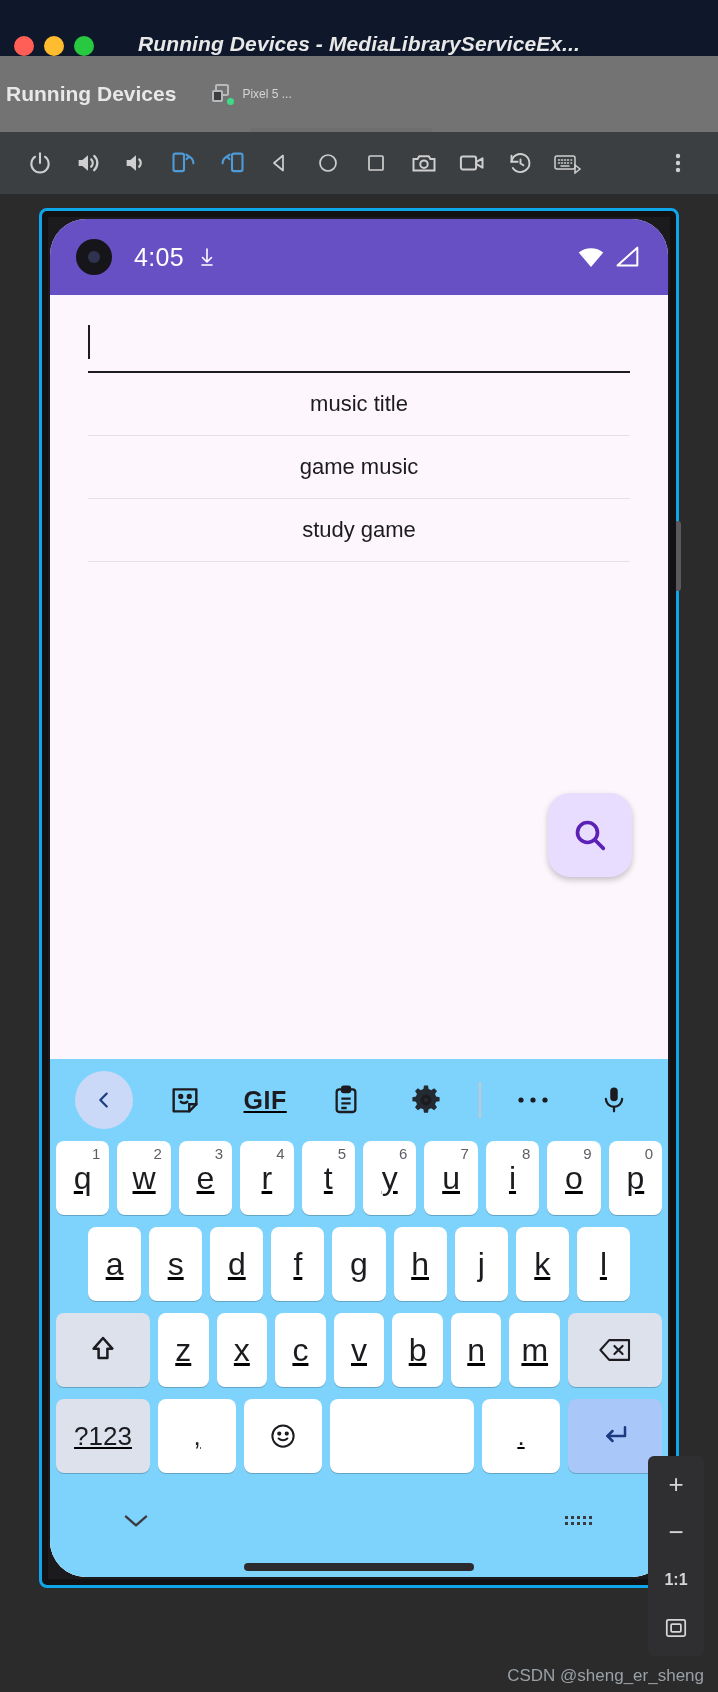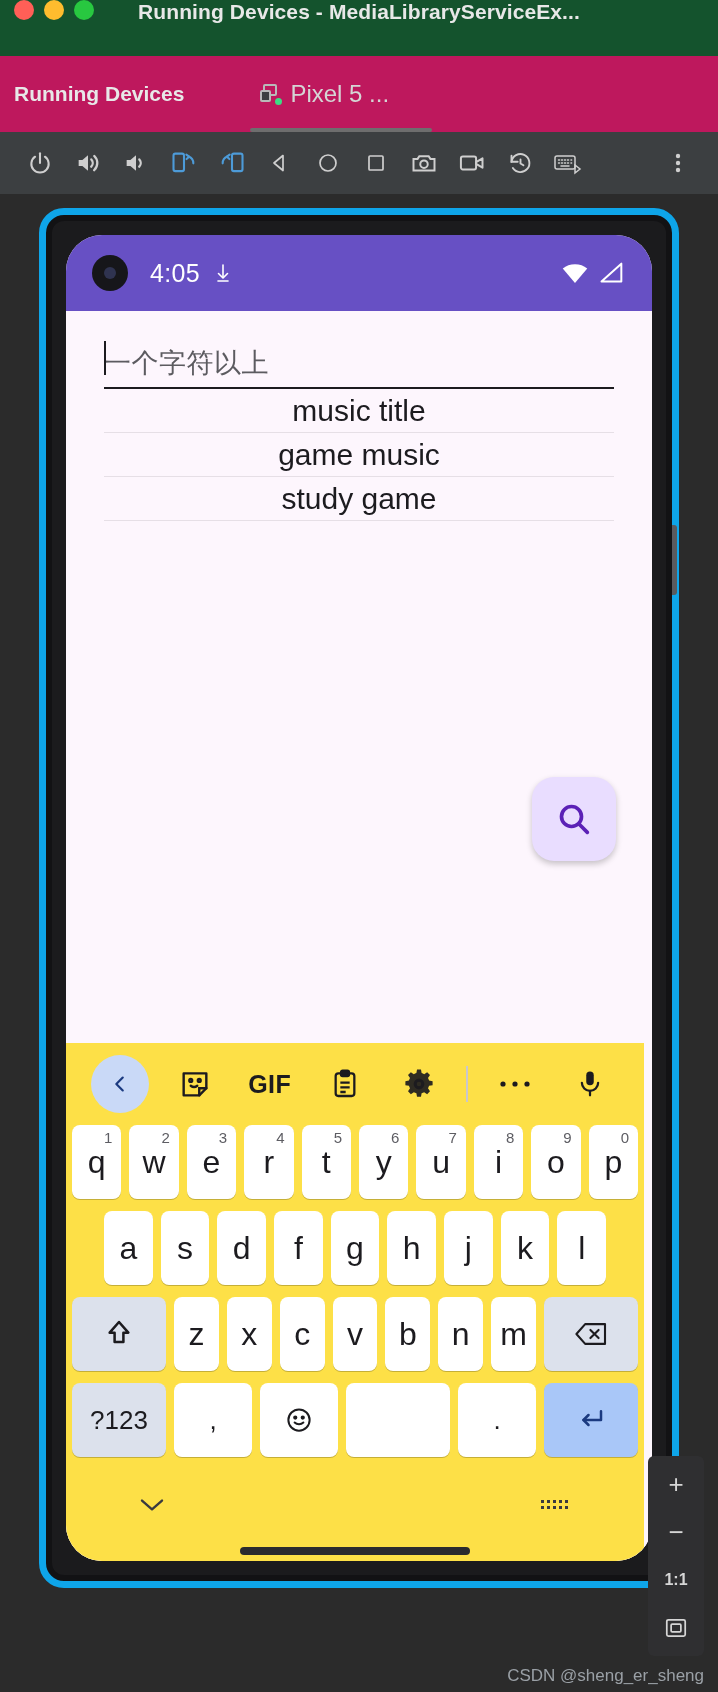--- a/index.html
+++ b/index.html
@@ -6,24 +6,25 @@
   html, body { width: 718px; height: 1692px; }
   body {
     background: #2b2b2b;
     font-family: "Liberation Sans", sans-serif;
     overflow: hidden;
   }
 
   
   .titlebar {
     height: 56px;
-    background: #14532d;
-    display: flex;
-    align-items: flex-start;
-    position: relative;
+    background: #0f172a;
+    display: flex;
+    align-items: flex-end;
+    position: relative;
+    font-style: italic;
   }
   .traffic {
     display: flex;
     align-items: center;
     gap: 10px;
     padding-left: 14px;
   }
   .dot { width: 20px; height: 20px; border-radius: 50%; }
   .dot.red { background: #ff5f57; }
   .dot.yellow { background: #febc2e; }
@@ -35,34 +36,34 @@
     color: #e8e8e8;
     font-size: 21px;
     font-weight: bold;
     letter-spacing: .1px;
     pointer-events: none;
   }
 
   
   .toolheader {
     height: 76px;
-    background: #be185d;
-    display: flex;
-    align-items: center;
-    padding-left: 14px;
-    gap: 76px;
+    background: #737373;
+    display: flex;
+    align-items: center;
+    padding-left: 6px;
+    gap: 36px;
     position: relative;
   }
   .tw-title { color: #e8e8e8; font-size: 21px; font-weight: bold; }
   .device-tab {
     display: flex;
     align-items: center;
     gap: 10px;
     color: #d5d5d5;
-    font-size: 24px;
+    font-size: 12px;
     position: relative;
   }
   .device-tab .dev-icon {
     position: relative;
     width: 20px; height: 20px;
   }
   .dev-icon .r1 {
     position: absolute; left: 3px; top: 0;
     width: 14px; height: 12px;
     border: 2px solid #b9b9b9; border-radius: 2px;
@@ -110,23 +111,23 @@
     height: calc(1692px - 56px - 76px - 62px);
     background: #2b2b2b;
     display: flex;
     justify-content: center;
     padding-top: 14px;
   }
   .phone {
     width: 640px;
     height: 1380px;
     background: #1b1b1d;
-    border-radius: 25px;
-    border: 7px solid #0ea5e9;
-    padding: 20px;
+    border-radius: 8px;
+    border: 3px solid #0ea5e9;
+    padding: 8px;
     position: relative;
     box-shadow: inset 0 0 0 6px #121214;
   }
   .screen {
     width: 100%;
     height: 100%;
     border-radius: 36px;
     overflow: hidden;
     background: #fdf7ff;
     position: relative;
@@ -184,48 +185,49 @@
   .caret {
     width: 2px; height: 34px; background: #1c1b1f;
     position: absolute; left: 0px; top: 30px;
   }
   .hinttext {
     font-size: 27px;
     color: #5c5b60;
     letter-spacing: .5px;
   }
   .list-row {
-    height: 44px;
+    height: 63px;
     border-bottom: 1px solid #e6dfe6;
     display: flex;
     align-items: center;
     justify-content: center;
-    font-size: 30px;
+    font-size: 22px;
     color: #1c1b1f;
   }
   .list-row.first { border-top: none; }
   .list-wrap { margin: 0 38px 0 38px; }
 
   .fab {
     position: absolute;
     right: 36px;
     bottom: 36px;
     width: 84px; height: 84px;
     border-radius: 22px;
     background: #e9ddff;
     display: flex; align-items: center; justify-content: center;
     box-shadow: 0 3px 6px rgba(0,0,0,.22);
   }
 
   
   .keyboard {
     position: absolute;
-    left: 0; right: 8px; bottom: 0;
-    background: #fde047;
+    left: 0; right: 0; bottom: 0;
+    background: #7dd3fc;
     padding-bottom: 6px;
+    text-decoration: underline;
   }
   .kb-toolbar {
     height: 82px;
     display: flex;
     align-items: center;
     padding: 0 18px;
     gap: 0;
   }
   .kb-tool {
     flex: 0 0 auto;
@@ -459,21 +461,20 @@
             <svg width="28" height="24" viewBox="0 0 24 20" fill="none" stroke="#fff" stroke-width="1.7" stroke-linejoin="round">
               <path d="M3 17.2L20 2v15.2z"></path>
             </svg>
           </span>
         </div>
       </div>
 
       <div class="appbody">
         <div class="searchfield">
           <span class="caret"></span>
-          <span class="hinttext">一个字符以上</span>
         </div>
         <div class="list-wrap">
           <div class="list-row first">music title</div>
           <div class="list-row">game music</div>
           <div class="list-row">study game</div>
         </div>
 
         <div class="fab" style="bottom:700px;">
           <span>
             <svg width="40" height="40" viewBox="0 0 24 24" fill="none" stroke="#5b21b6" stroke-width="2.2" stroke-linecap="round">

